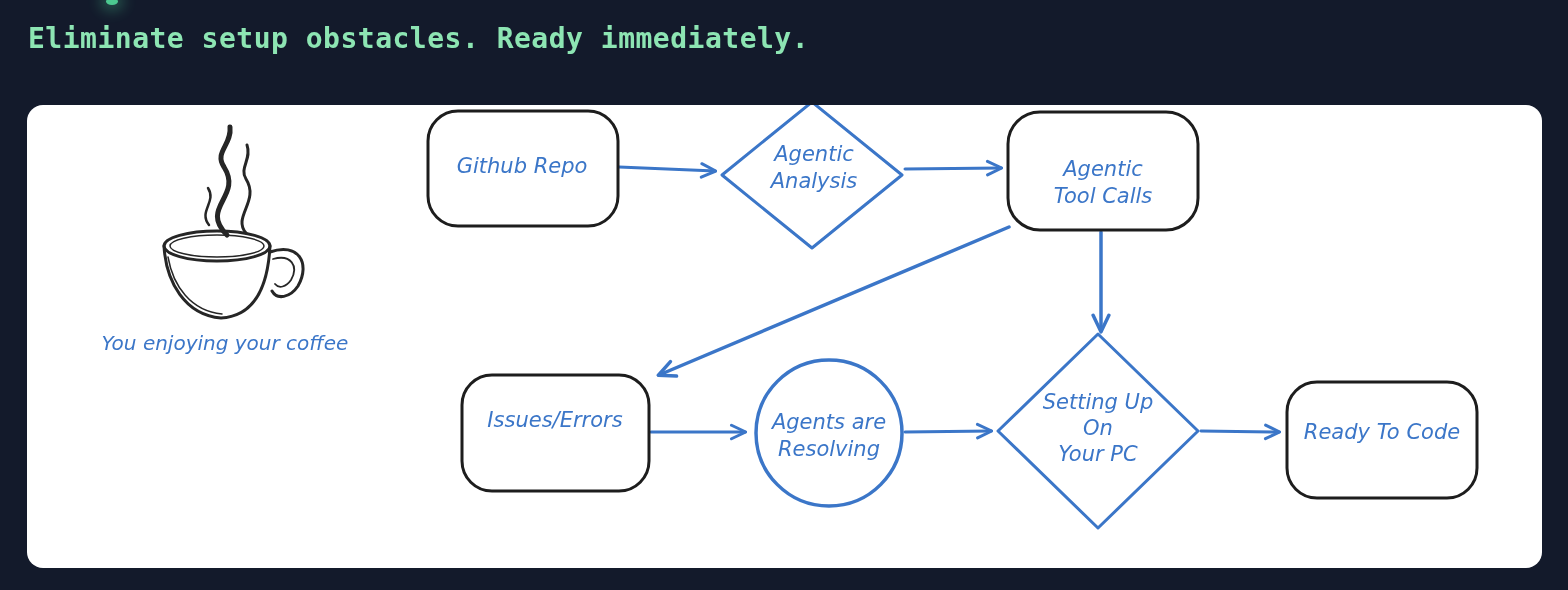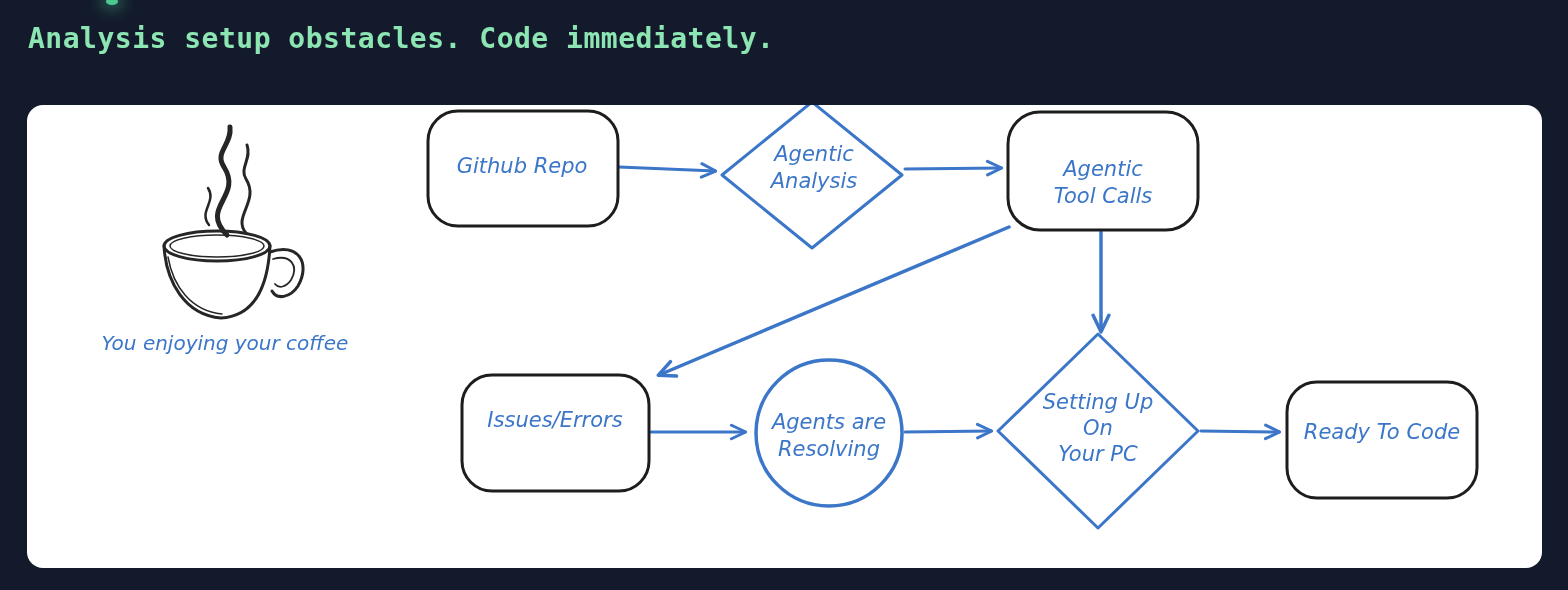--- a/index.html
+++ b/index.html
@@ -63,21 +63,21 @@
   .black-shape { fill: none; stroke: #1d1d1d; stroke-width: 3; }
   .blue-shape { fill: none; stroke: #3b76c8; stroke-linejoin: round; stroke-linecap: round; }
   .edge { fill: none; stroke: #3b76c8; stroke-linecap: round; }
   .sketch { fill: none; stroke: #262626; stroke-linecap: round; }
 </style>
 </head>
 <body>
 
 <div class="top-dot"></div>
 
-<h1 class="page-title">Analysis setup obstacles. Code immediately.</h1>
+<h1 class="page-title">Eliminate setup obstacles. Ready immediately.</h1>
 
 <div class="panel">
   <svg class="flowchart" viewBox="0 0 1515 463">
     <defs>
       <marker id="arrowhead" viewBox="0 0 12 12" refX="10.5" refY="6" markerWidth="6" markerHeight="6" markerUnits="strokeWidth" orient="auto-start-reverse">
         <path d="M1.5,1.5 L11,6 L1.5,10.5" fill="none" stroke="#3b76c8" stroke-width="2" stroke-linecap="round" stroke-linejoin="round"></path>
       </marker>
     </defs>
 
     <g>

